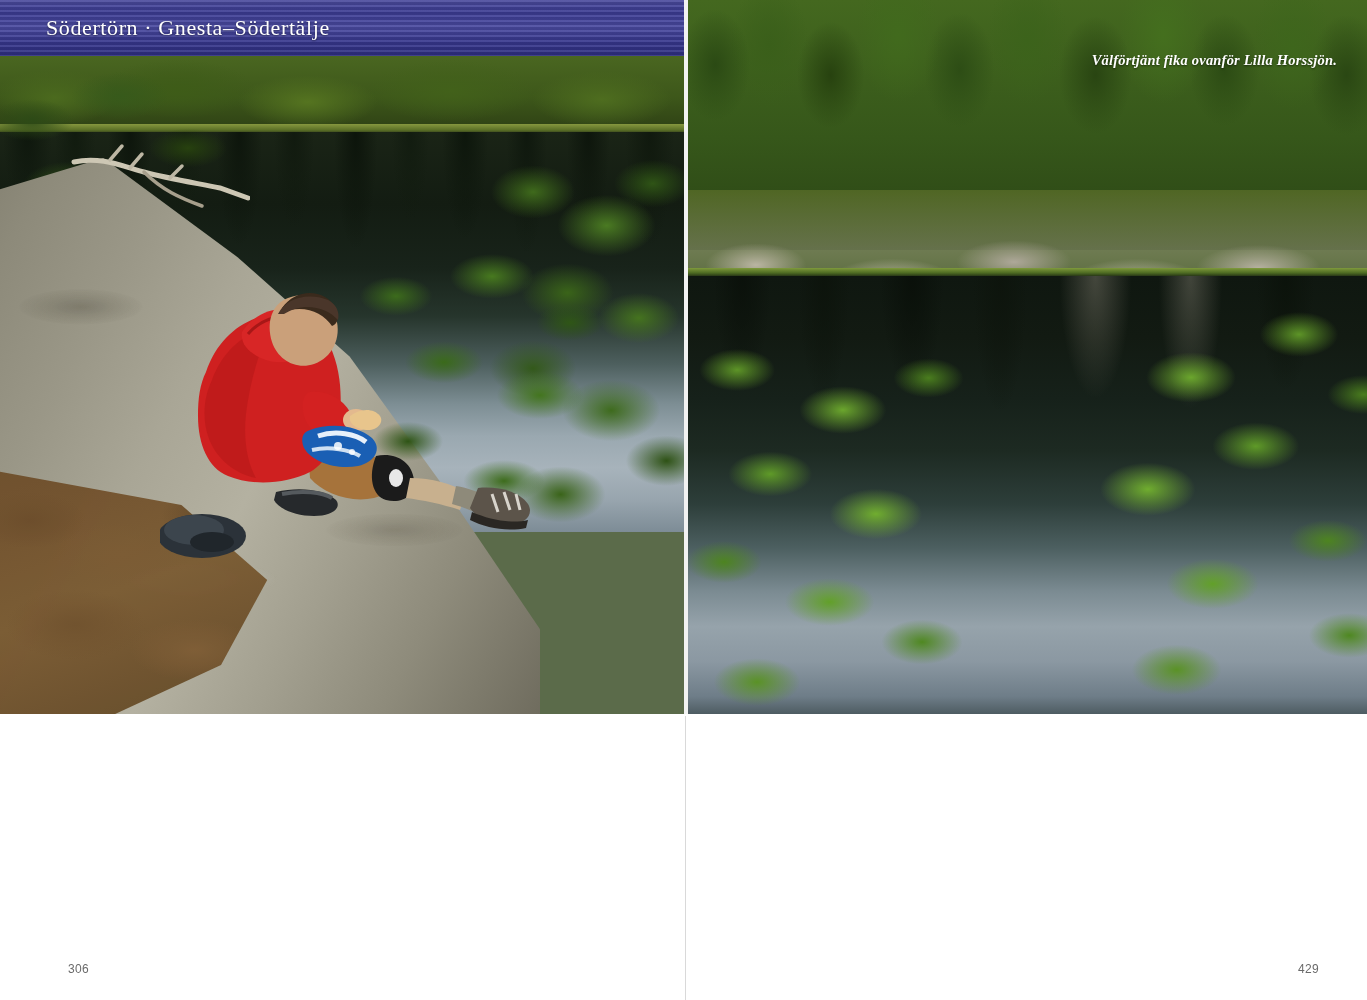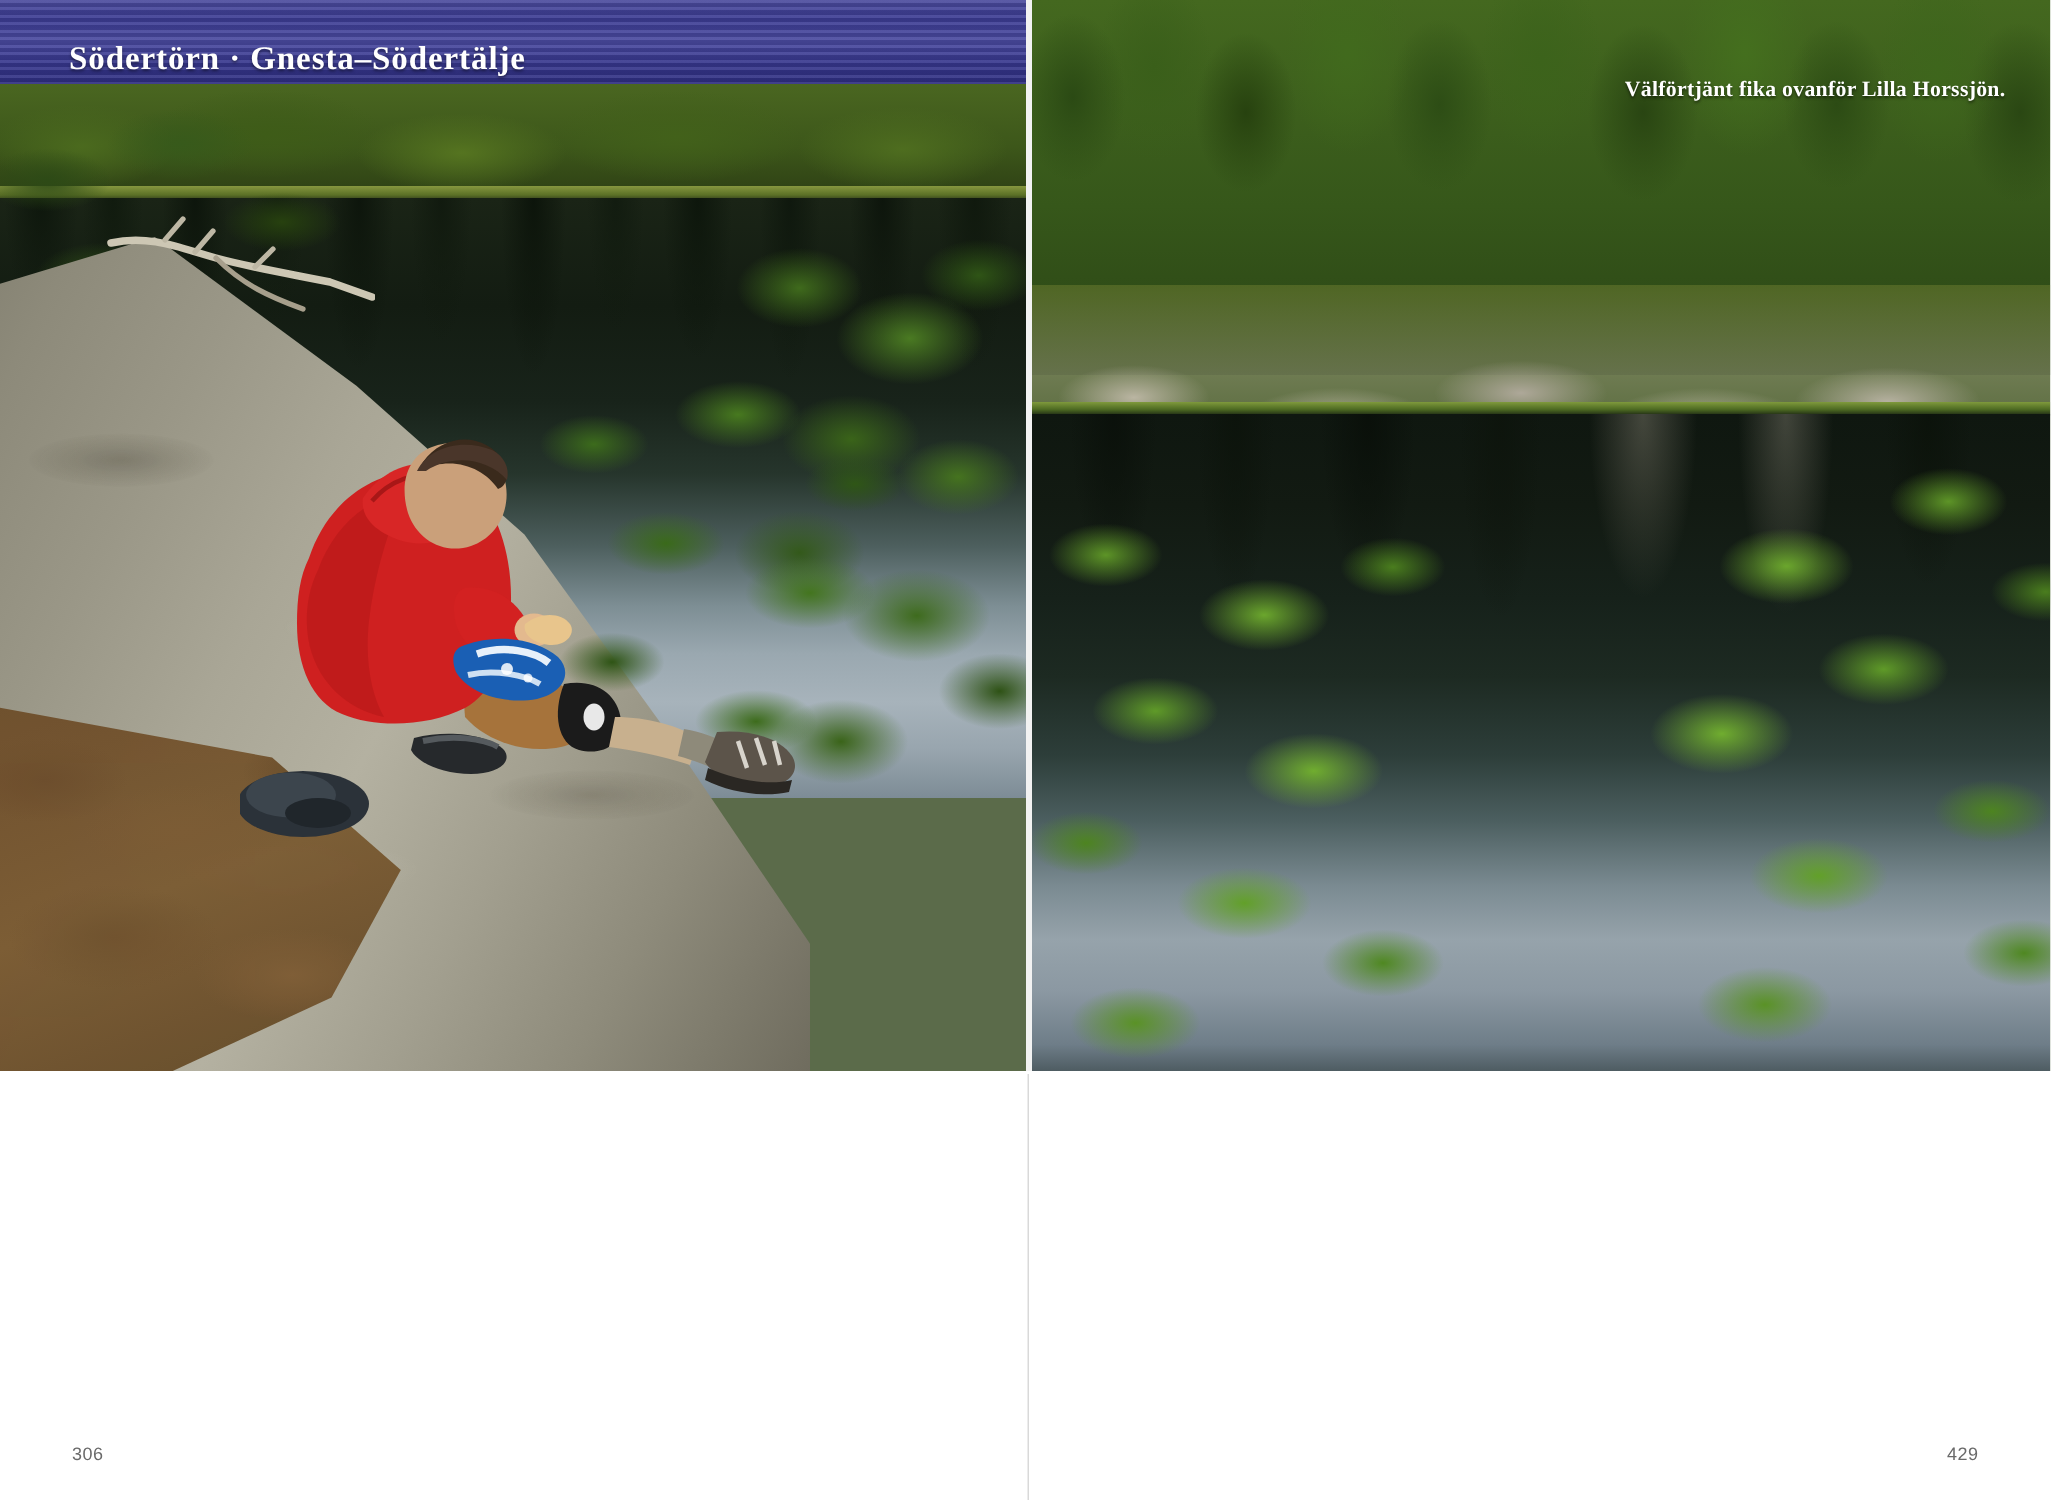--- a/index.html
+++ b/index.html
@@ -271,34 +271,34 @@
         rgba(255,255,255,.085) 2px,
         rgba(0,0,0,.10) 2px,
         rgba(0,0,0,.10) 5px),
       linear-gradient(180deg,#4c4c9e 0%,#3b3b92 22%,#4a4aa0 48%,#37378d 74%,#2e2e80 100%);
   }
   .banner-title {
     position:absolute; left:46px; top:0;
     height:56px; line-height:56px;
     color:#ffffff;
     font-family:"Liberation Serif", serif;
-    font-weight:bold;
+    font-weight:normal;
     font-size:22px;
     letter-spacing:.6px;
     text-shadow:0 1px 2px rgba(0,0,0,.45);
     white-space:nowrap;
-    margin-top:11px;
   }
 
   
   .caption {
     position:absolute; right:30px; top:52px;
     z-index:10;
     color:#ffffff;
     font-family:"Liberation Serif", serif;
+    font-style:italic;
     font-weight:bold;
     font-size:14.5px;
     letter-spacing:.2px;
     text-shadow:0 1px 2px rgba(0,0,0,.55);
     white-space:nowrap;
   }
 
   
   .text-area {
     position:absolute; left:0; top:714px;
@@ -312,20 +312,21 @@
     z-index:5;
   }
 
   .folio {
     position:absolute;
     bottom:24px;
     font-family:"Liberation Sans", sans-serif;
     font-size:12px;
     color:#6a6a6a;
     letter-spacing:.3px;
+    margin-left:20px;
   }
   #folio-left  { left:48px; }
   #folio-right { right:48px; }
 </style>
 </head>
 <body>
 
 <div class="spread">
 
   <div class="photo-band">

